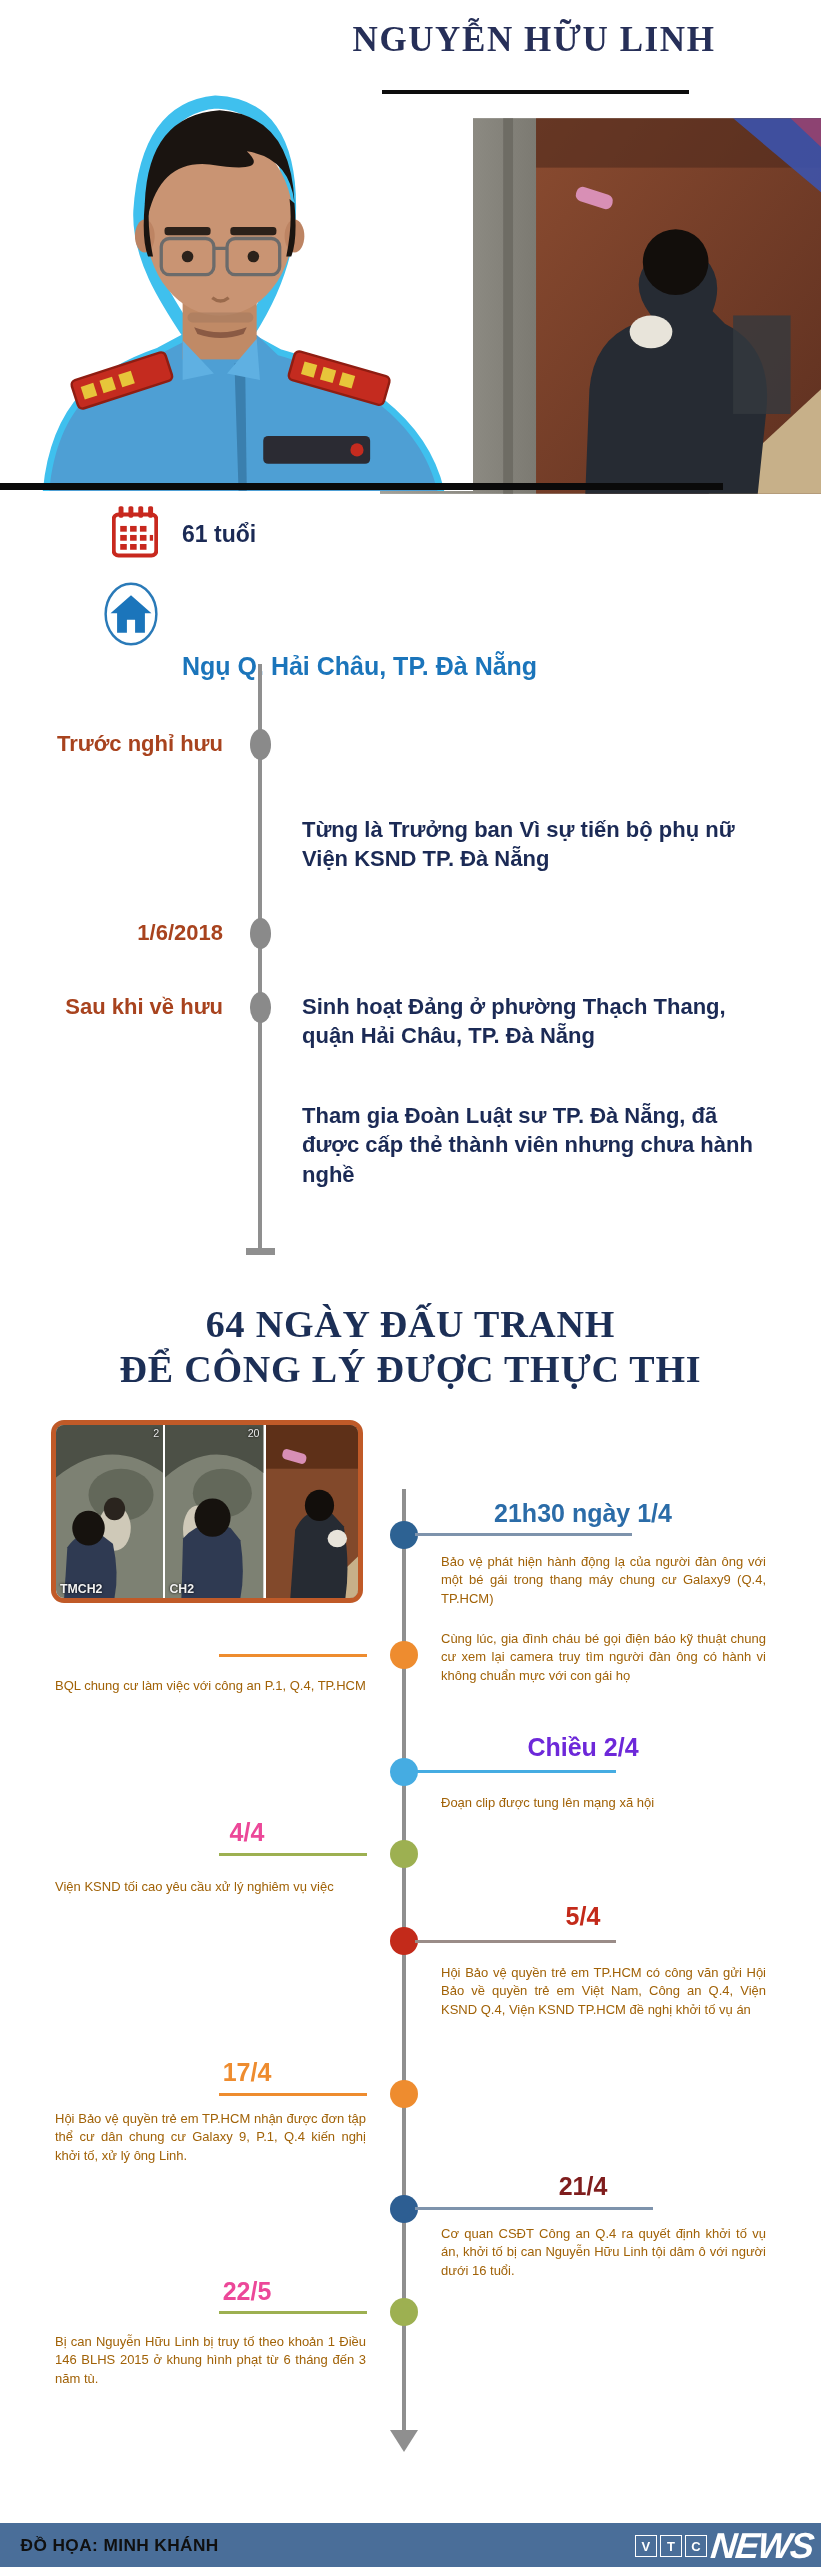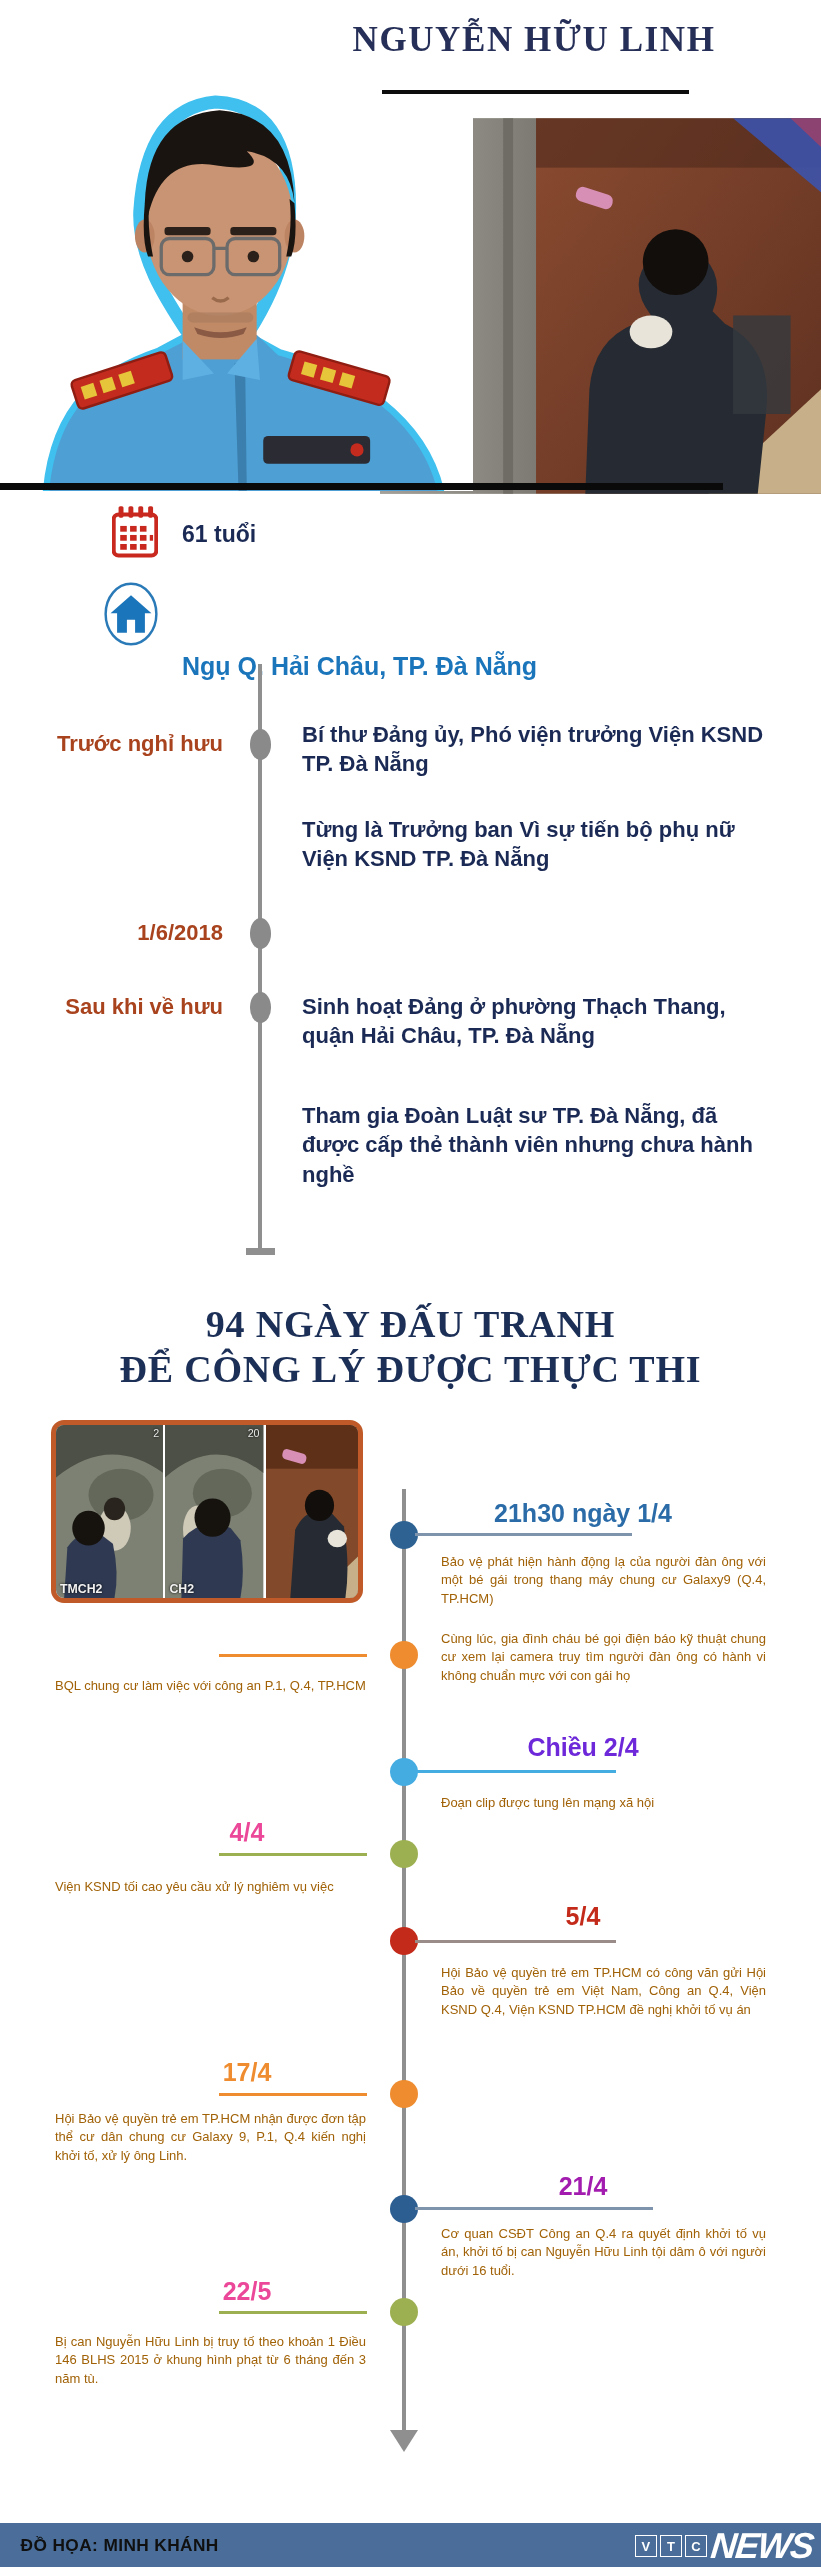--- a/index.html
+++ b/index.html
@@ -49,21 +49,21 @@
   .ev-h.rt{left:427px;width:312px;}
   .ev-h.lt{left:99px;width:296px;}
   .ev-p{font-size:13px;color:#a16207;line-height:1.42;margin:4px;text-align:justify;text-align-last:left;}
   .ev-p.rt{left:437px;width:325px;}
   .ev-p.lt{left:51px;width:311px;}
   .c-steel1{background:#2D6293;} .t-steel1{color:#2B6CA8;} .tr-steel1{border-left-color:#2D6293;}
   .c-orange{background:#EE8C2F;} .t-orange{color:#EE8C2F;} .tl-orange{border-right-color:#EE8C2F;}
   .c-lblue{background:#45ACE2;} .t-lblue{color:#6d28d9;} .tr-lblue{border-left-color:#45ACE2;}
   .c-olive{background:#9DB051;} .t-olive{color:#ec4899;} .tl-olive{border-right-color:#9DB051;}
   .c-red{background:#C32A1A;} .t-red{color:#C32A1A;} .tr-red{border-left-color:#C32A1A;}
-  .c-navy{background:#2D5E92;} .t-navy{color:#a21caf;} .tr-navy{border-left-color:#2D5E92;}
+  .c-navy{background:#2D5E92;} .t-navy{color:#7f1d1d;} .tr-navy{border-left-color:#2D5E92;}
   
   .footer-bar{left:0;top:2523px;width:821px;height:44px;background:#4A6E99;}
   .credit{left:20.5px;top:2535px;font-size:17.3px;font-weight:bold;color:#101010;letter-spacing:0.4px;}
   .vtc-logo{right:8.2px;top:2527px;display:flex;align-items:center;}
   .vtc-box{width:20.5px;height:20.5px;border:1.6px solid #ffffff;margin-right:2.5px;display:flex;
            align-items:center;justify-content:center;color:#ffffff;font-weight:bold;font-size:13px;}
   .vtc-news{color:#ffffff;font-weight:bold;font-style:italic;font-size:36px;line-height:38px;
             margin-left:1.6px;letter-spacing:-1.6px;transform:skewX(-6deg);}
 </style>
 </head>
@@ -178,27 +178,26 @@
   <div class="abs tl1-cap"></div>
 
   <div class="abs tl1-dot" style="top:729px"></div>
   <div class="abs tl1-dot" style="top:918px"></div>
   <div class="abs tl1-dot" style="top:992px"></div>
 
   <div class="abs tl1-label" style="top:731px">Trước nghỉ hưu</div>
   <div class="abs tl1-label" style="top:920px">1/6/2018</div>
   <div class="abs tl1-label" style="top:994px">Sau khi về hưu</div>
 
-  <div class="abs tl1-text" style="top:720px">Bí thư Đảng ủy, Phó viện trưởng Viện KSND TP. Đà Nẵng</div>
   <div class="abs tl1-text" style="top:815px">Từng là Trưởng ban Vì sự tiến bộ phụ nữ Viện KSND TP. Đà Nẵng</div>
   <div class="abs tl1-text" style="top:992px">Sinh hoạt Đảng ở phường Thạch Thang, quận Hải Châu, TP. Đà Nẵng</div>
   <div class="abs tl1-text" style="top:1101px">Tham gia Đoàn Luật sư TP. Đà Nẵng, đã được cấp thẻ thành viên nhưng chưa hành nghề</div>
 
   <div class="abs heading2">
-    <div>94 NGÀY ĐẤU TRANH</div>
+    <div>64 NGÀY ĐẤU TRANH</div>
     <div>ĐỂ CÔNG LÝ ĐƯỢC THỰC THI</div>
   </div>
 
   <div class="abs tl2-line"></div>
   <div class="abs tl2-arrow"></div>
 
   <div class="abs photo-strip">
     <div class="strip-panel p1">
       <svg viewBox="0 0 132 198" preserveAspectRatio="none">
         <rect width="132" height="198" fill="#7d8173"></rect>

